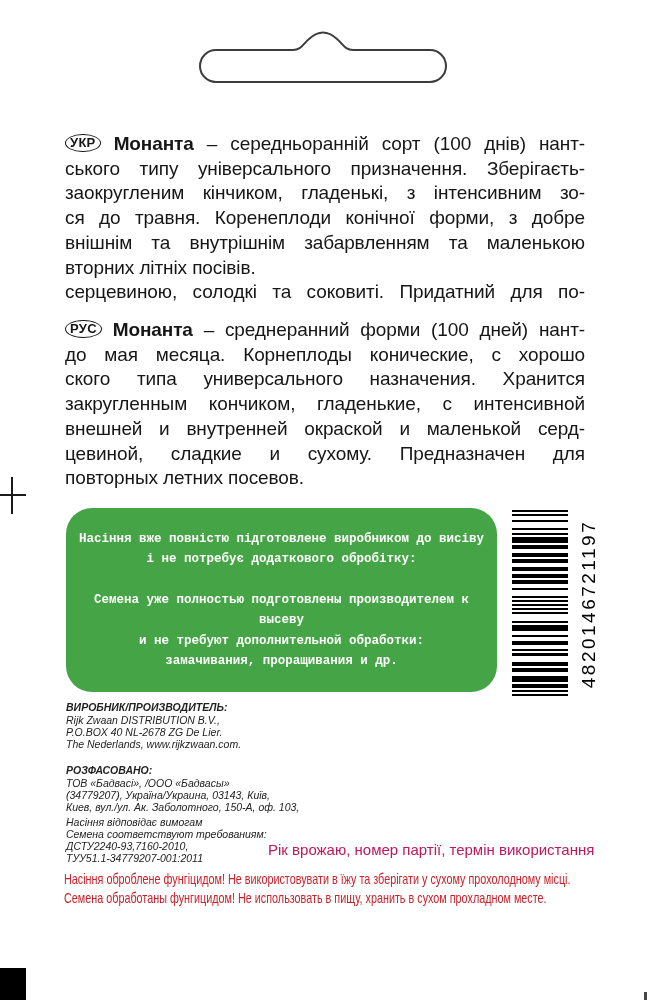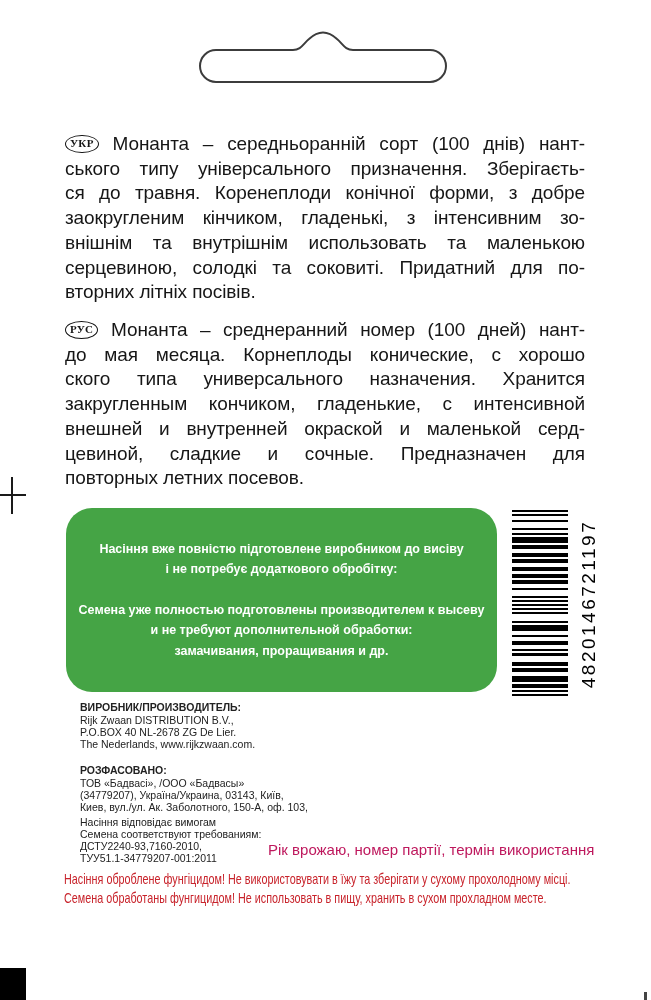--- a/index.html
+++ b/index.html
@@ -15,43 +15,43 @@
   .corner-block{position:absolute;left:0;top:968px;width:26px;height:32px;background:#000;}
   .corner-tick{position:absolute;left:644px;top:992px;width:3px;height:8px;background:#444;}
 
   
   .para{position:absolute;left:65px;width:520px;font-size:19px;line-height:24.7px;
         letter-spacing:-0.1px;color:#161616;}
   .para-ua{top:132px;}
   .para-ru{top:318px;}
   .jline{text-align:justify;text-align-last:justify;}
   .jline.last{text-align-last:left;}
-  .variety{font-weight:400;}
+  .variety{font-weight:700;}
   .lang-badge{display:inline-block;border:1.6px solid #111;border-radius:50%;
-        font-size:11px;font-weight:700;line-height:13px;padding:1px 4px 2px;
-        vertical-align:3px;letter-spacing:.3px;font-family:Liberation Serif, serif;}
+        font-size:13px;font-weight:700;line-height:13px;padding:1px 4px 2px;
+        vertical-align:3px;letter-spacing:.3px;}
 
   
   .green-box{position:absolute;left:66px;top:508px;width:431px;height:184px;
         border-radius:26px;display:flex;flex-direction:column;justify-content:center;
-        align-items:center;gap:20px;box-sizing:border-box;padding:20px 10px;}
+        align-items:center;gap:20px;box-sizing:border-box;padding:20px 10px;font-family:Liberation Mono, monospace;}
   .gblock{display:flex;flex-direction:column;align-items:center;}
   .gline{font-size:12.5px;font-weight:700;line-height:20.5px;text-align:center;color:#fff;}
 
   
   .barcode-bars{position:absolute;left:512px;top:510px;width:56px;height:186px;
         display:flex;flex-direction:column;}
   .bmod{width:100%;flex:1;}
   .bmod.on{background:#000;}
   .barcode-digits{position:absolute;left:578px;top:700px;width:192px;height:22px;
         transform-origin:0 0;transform:rotate(-90deg);font-size:19px;letter-spacing:2.5px;
         color:#000;text-align:center;white-space:nowrap;}
 
   
-  .small-block{position:absolute;left:80px;font-size:10.5px;line-height:12px;color:#222;}
+  .small-block{position:absolute;left:66px;font-size:10.5px;line-height:12px;color:#222;font-style:italic;}
   .producer-block{top:701px;}
   .packer-block{top:764px;}
   .standards-block{top:816px;}
   .small-heading{font-weight:700;font-size:10.5px;line-height:13px;}
 
   .harvest{position:absolute;left:268px;top:841px;font-size:15px;color:#be185d;}
 
   
   .warning{position:absolute;left:64px;top:869px;width:585px;text-align:right;}
   .wline{font-size:15px;line-height:19px;white-space:nowrap;
@@ -65,33 +65,33 @@
   <svg class="hang-tab" viewBox="0 0 260 64" xmlns="http://www.w3.org/2000/svg">
     <path d="M 23 26 H 100 C 108 26 110 20 116 15 Q 130 2 144 15 C 150 20 152 26 160 26 H 237 A 16 16 0 0 1 237 58 H 23 A 16 16 0 0 1 23 26 Z" fill="none" stroke="#3c3c3c" stroke-width="2" stroke-linejoin="round"></path>
   </svg>
 
   <div class="cross-h"></div>
   <div class="cross-v"></div>
 
   <div class="para para-ua">
       <div class="jline"><span class="lang-badge">УКР</span> <span class="variety">Монанта</span><span> – середньоранній сорт (100 днів) нант-</span></div>
       <div class="jline">ського типу універсального призначення. Зберігаєть-</div>
+      <div class="jline">заокругленим кінчиком, гладенькі, з інтенсивним зо-</div>
       <div class="jline">ся до травня. Коренеплоди конічної форми, з добре</div>
-      <div class="jline">заокругленим кінчиком, гладенькі, з інтенсивним зо-</div>
-      <div class="jline">внішнім та внутрішнім использовать та маленькою</div>
+      <div class="jline">внішнім та внутрішнім забарвленням та маленькою</div>
+      <div class="jline last">вторних літніх посівів.</div>
       <div class="jline">серцевиною, солодкі та соковиті. Придатний для по-</div>
-      <div class="jline last">вторних літніх посівів.</div>
     </div>
   <div class="para para-ru">
-      <div class="jline"><span class="lang-badge">РУС</span> <span class="variety">Монанта</span><span> – среднеранний номер (100 дней) нант-</span></div>
+      <div class="jline"><span class="lang-badge">РУС</span> <span class="variety">Монанта</span><span> – среднеранний форми (100 дней) нант-</span></div>
       <div class="jline">до мая месяца. Корнеплоды конические, с хорошо</div>
       <div class="jline">ского типа универсального назначения. Хранится</div>
       <div class="jline">закругленным кончиком, гладенькие, с интенсивной</div>
       <div class="jline">внешней и внутренней окраской и маленькой серд-</div>
-      <div class="jline">цевиной, сладкие и сочные. Предназначен для</div>
+      <div class="jline">цевиной, сладкие и сухому. Предназначен для</div>
       <div class="jline last">повторных летних посевов.</div>
     </div>
 
   <div class="green-box" style="background: rgb(69, 164, 69);">
     <div class="gblock">
         <div class="gline" style="color: rgb(255, 255, 255);">Насіння вже повністю підготовлене виробником до висіву</div>
         <div class="gline" style="color: rgb(255, 255, 255);">і не потребує додаткового обробітку:</div>
       </div>
     <div class="gblock">
         <div class="gline" style="color: rgb(255, 255, 255);">Семена уже полностью подготовлены производителем к высеву</div>

